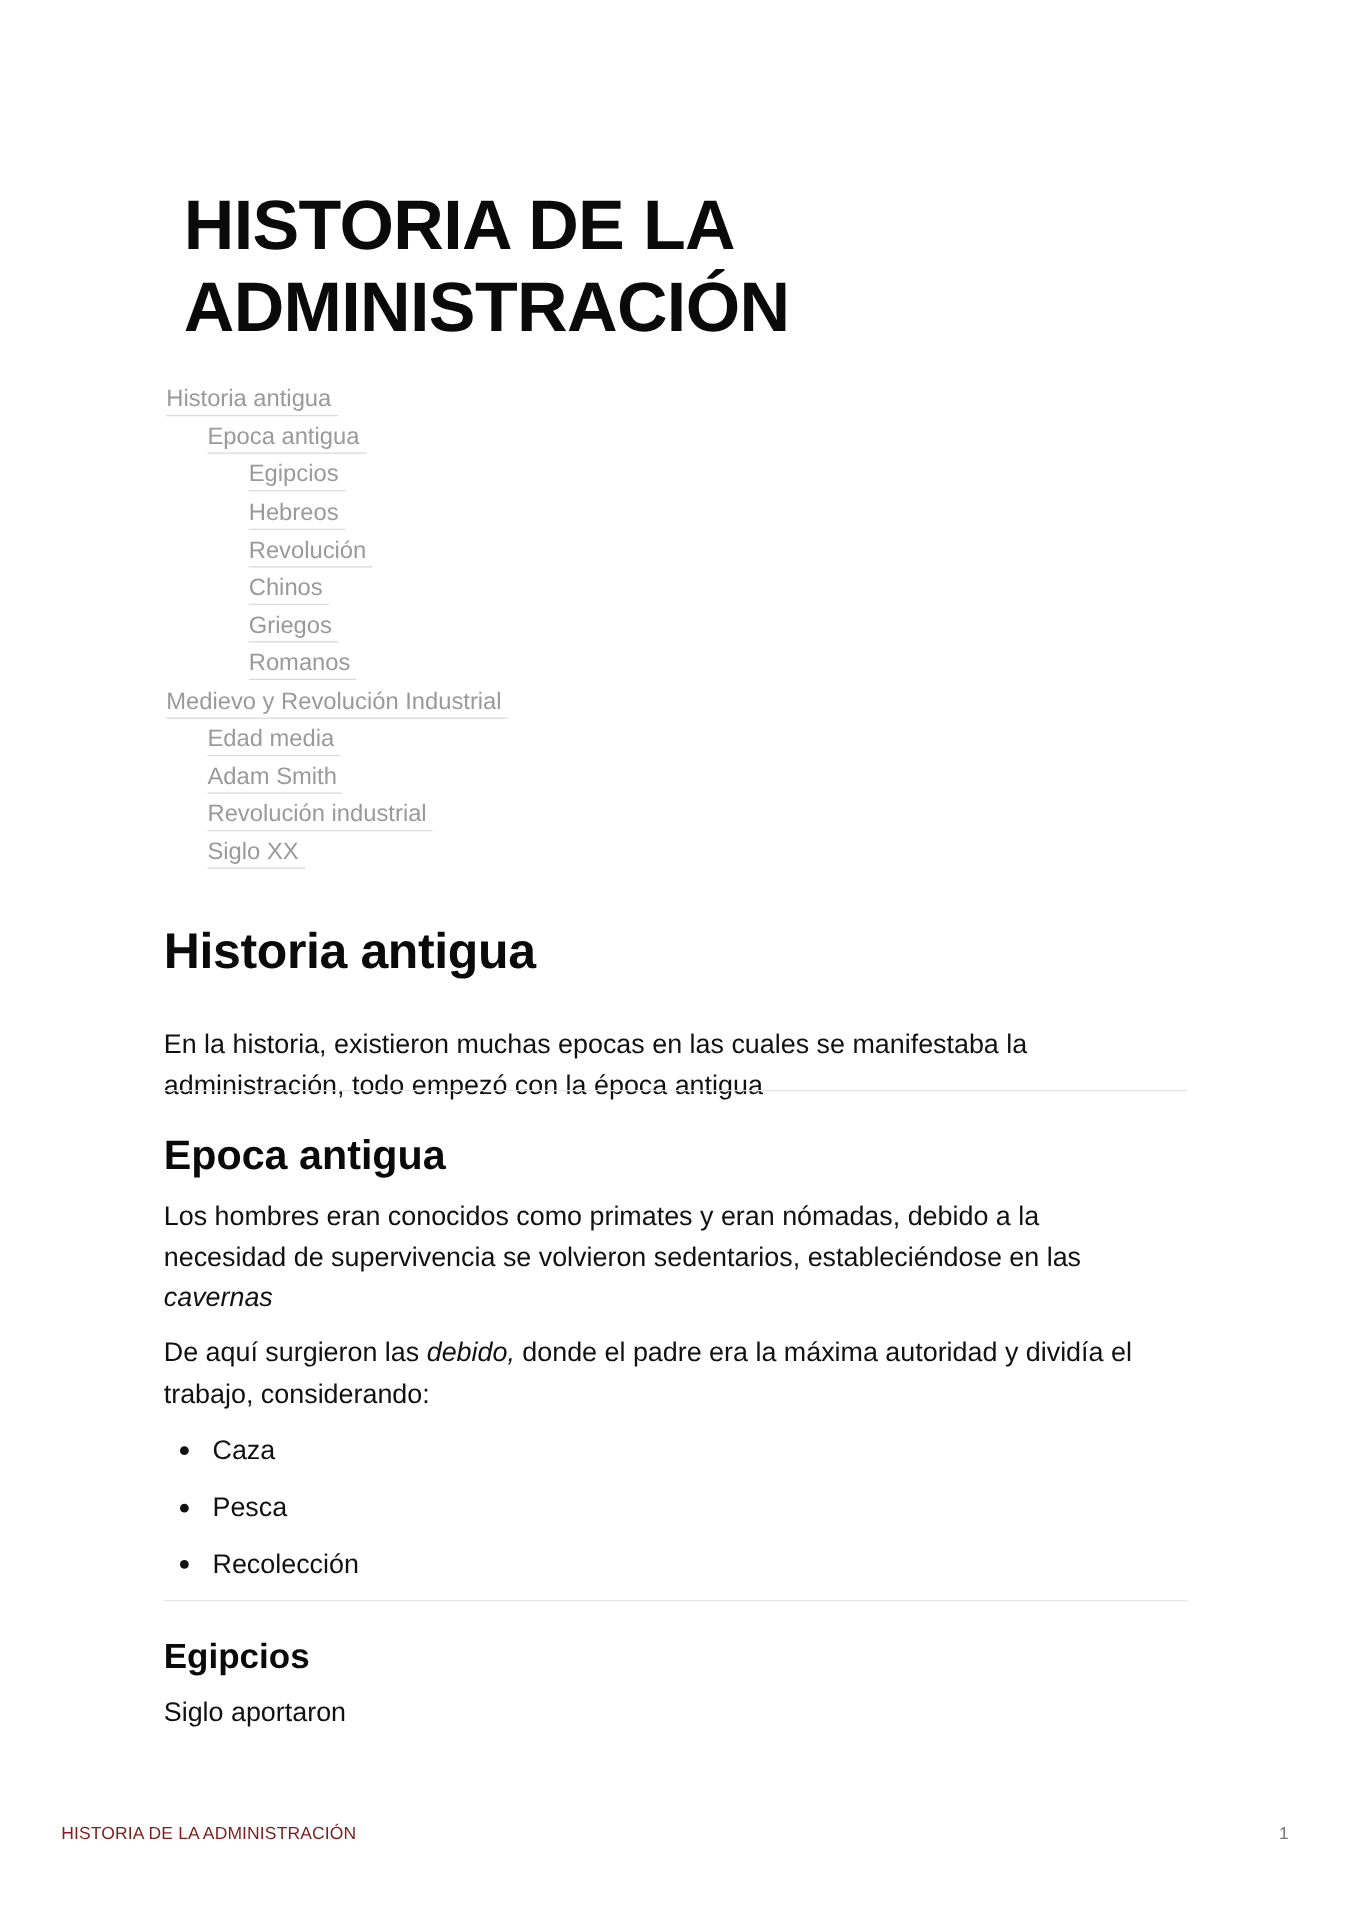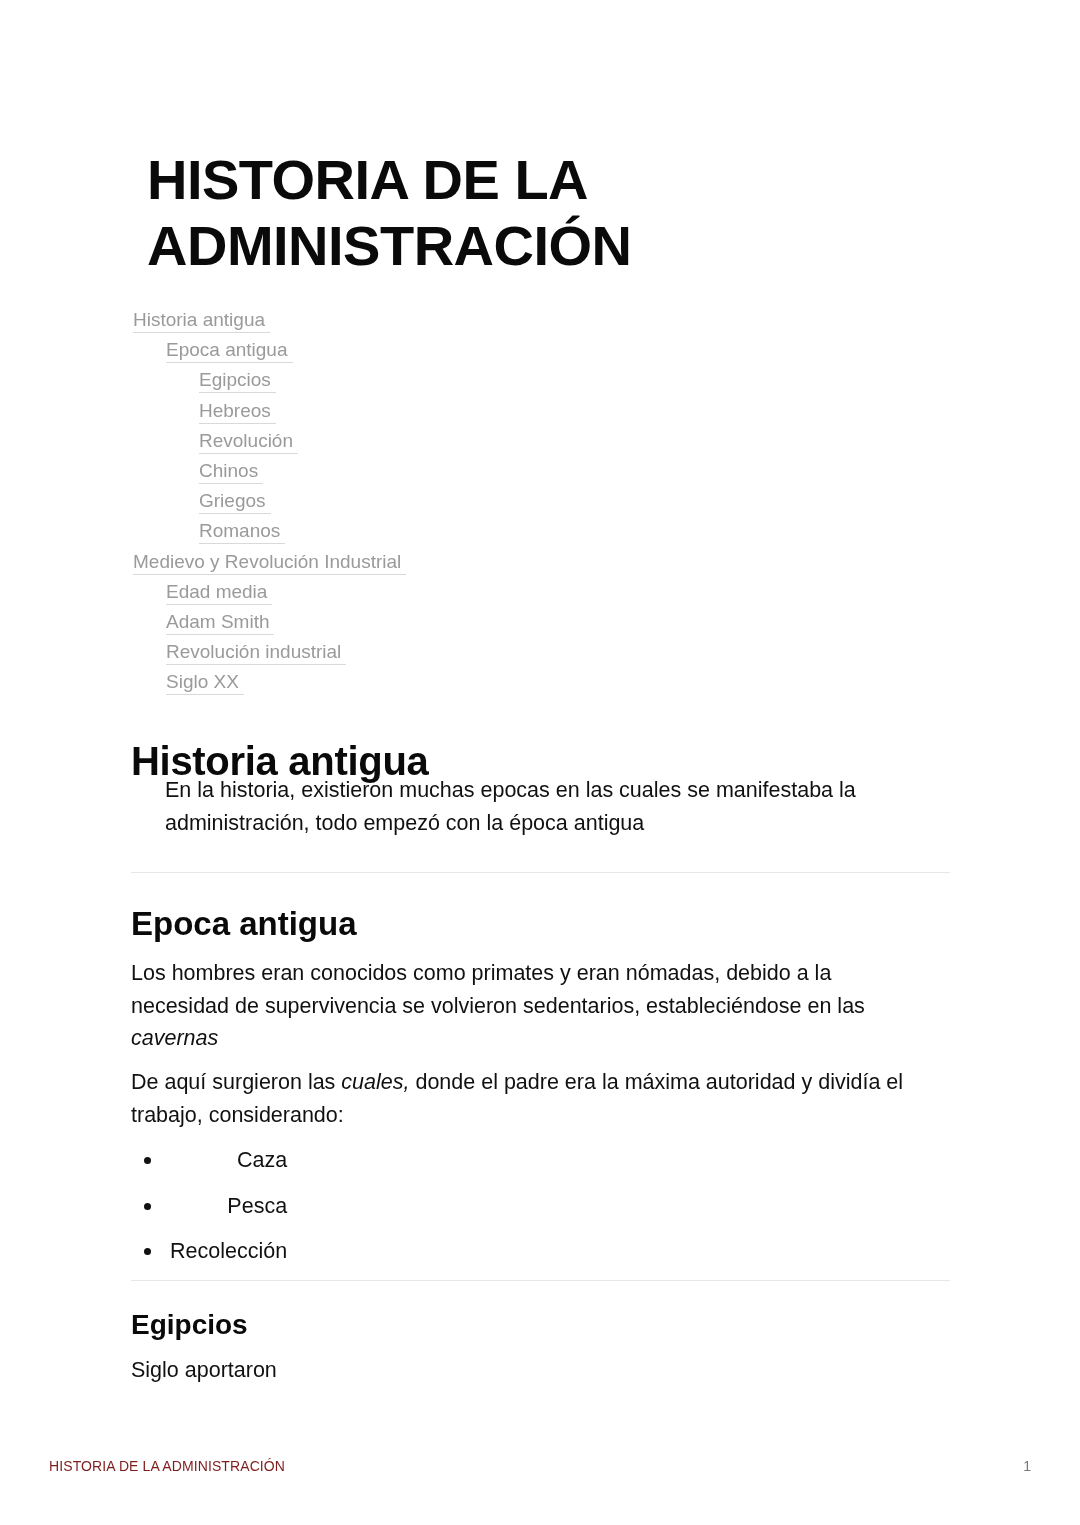--- a/index.html
+++ b/index.html
@@ -23,21 +23,21 @@
     .lvl1 { padding-left: 0; }
     .lvl2 { padding-left: 33px; }
     .lvl3 { padding-left: 66px; }
 
     .h1 { position: absolute; left: 0; margin: 0; font-size: 40px; font-weight: 700; line-height: 48px; color: #0a0a0a; letter-spacing: -0.3px; }
     .h2 { position: absolute; left: 0; margin: 0; font-size: 33px; font-weight: 700; line-height: 40px; color: #0a0a0a; }
     .h3 { position: absolute; left: 0; margin: 0; font-size: 28px; font-weight: 700; line-height: 34px; color: #0a0a0a; }
     .para { position: absolute; left: 0; width: 819px; margin: 0; font-size: 21.5px; line-height: 32.5px; color: #111; }
     .para em { }
     .divider { position: absolute; left: 0; width: 819px; height: 0; border-top: 1.5px solid #e6e6e6; }
-    .bullets { position: absolute; left: 0; margin: 0; padding: 0; list-style: none; text-align: right; }
+    .bullets { position: absolute; left: 0; margin: 0; padding: 0; list-style: none; }
     .bullets li { position: relative; height: 45.5px; line-height: 32px; font-size: 21.5px; padding-left: 39px; }
     .bullets li .dot { position: absolute; left: 13px; top: 13px; width: 7px; height: 7px; border-radius: 50%; background: #111; }
 
     .footer-title { position: absolute; left: 49px; top: 1458px; font-size: 14px; color: #7f1d1d; letter-spacing: 0.1px; }
     .footer-page { position: absolute; right: 49px; top: 1458px; font-size: 14px; color: #777; }
   </style>
 </head>
 <body>
 
 <div class="page">
@@ -57,34 +57,34 @@
     <a class="toc-item lvl3"><span class="lnk">Griegos</span></a>
     <a class="toc-item lvl3"><span class="lnk">Romanos</span></a>
     <a class="toc-item lvl1"><span class="lnk">Medievo y Revolución Industrial</span></a>
     <a class="toc-item lvl2"><span class="lnk">Edad media</span></a>
     <a class="toc-item lvl2"><span class="lnk">Adam Smith</span></a>
     <a class="toc-item lvl2"><span class="lnk">Revolución industrial</span></a>
     <a class="toc-item lvl2"><span class="lnk">Siglo XX</span></a>
   </nav>
 
   <h2 class="h1" style="top:737px;">Historia antigua</h2>
-  <p class="para" style="top:774px;margin-left:34px;">
+  <p class="para" style="top:819px;">
     <span>En la historia, existieron muchas epocas en las cuales se manifestaba la</span><br>
     <span>administración, todo empezó con la época antigua</span>
   </p>
   <div class="divider" style="top:872px;"></div>
 
   <h3 class="h2" style="top:904px;">Epoca antigua</h3>
   <p class="para" style="top:957px;">
     <span>Los hombres eran conocidos como primates y eran nómadas, debido a la</span><br>
     <span>necesidad de supervivencia se volvieron sedentarios, estableciéndose en las</span><br>
     <em>cavernas</em>
   </p>
   <p class="para" style="top:1066px;">
-    <span>De aquí surgieron las </span><em>cuales,</em><span> donde el padre era la máxima autoridad y dividía el</span><br>
+    <span>De aquí surgieron las </span><em>debido,</em><span> donde el padre era la máxima autoridad y dividía el</span><br>
     <span>trabajo, considerando:</span>
   </p>
   <ul class="bullets" style="top:1144px;">
     <li><span class="dot"></span><span>Caza</span></li>
     <li><span class="dot"></span><span>Pesca</span></li>
     <li><span class="dot"></span><span>Recolección</span></li>
   </ul>
   <div class="divider" style="top:1280px;"></div>
 
   <h4 class="h3" style="top:1308px;">Egipcios</h4>

